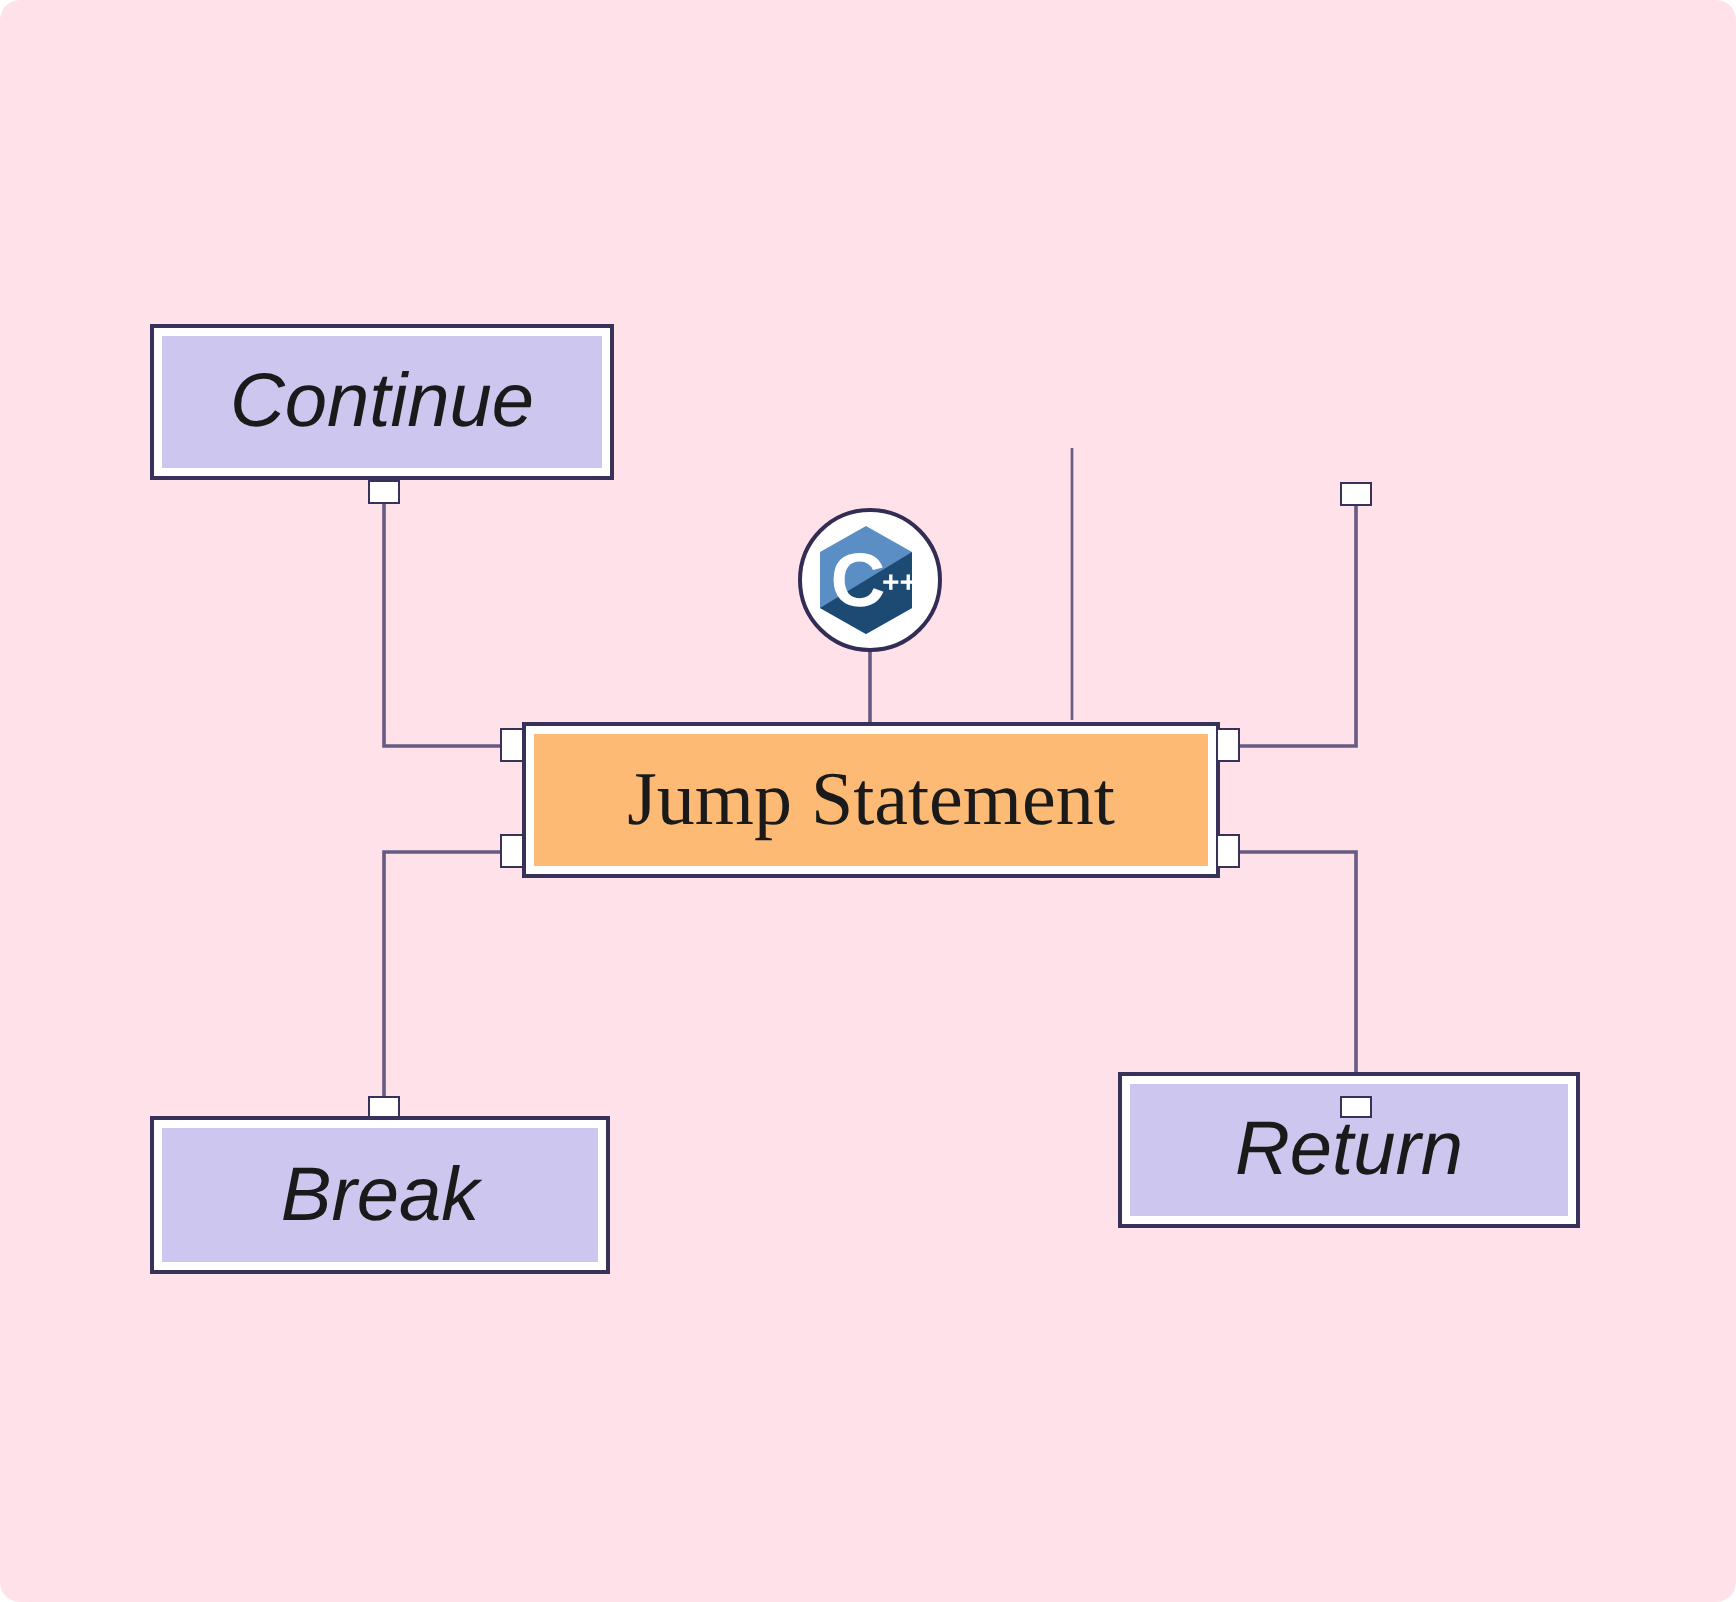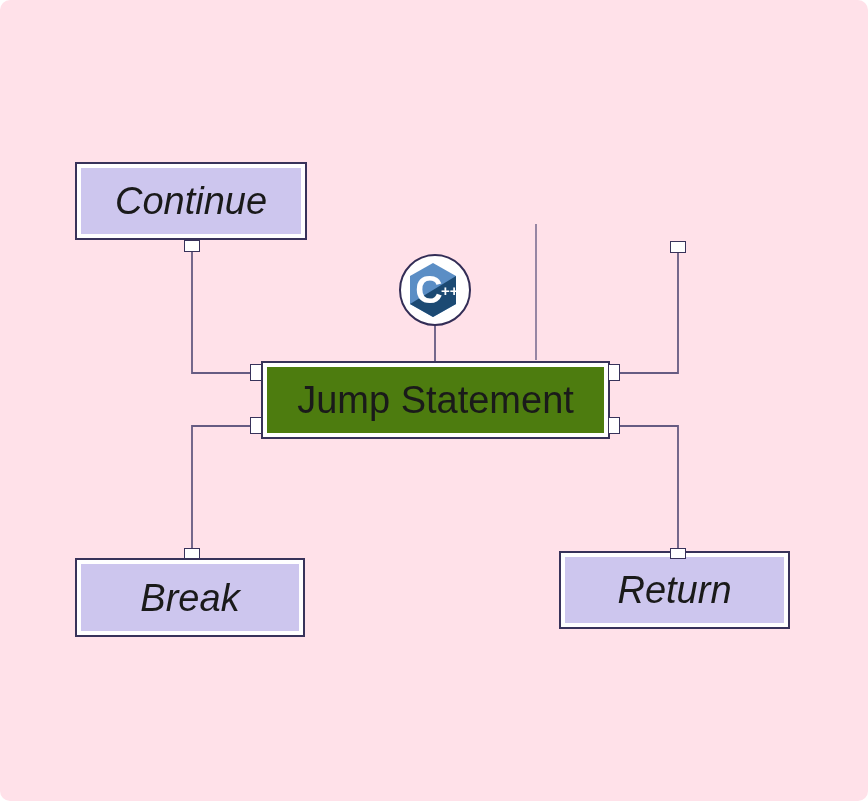--- a/index.html
+++ b/index.html
@@ -27,34 +27,34 @@
     border: 2px solid #38325a;
     padding: 4px;
     z-index: 2;
   }
   .node .inner {
     width: 100%; height: 100%;
     display: flex; align-items: center; justify-content: center;
     box-sizing: border-box;
   }
   .node.lavender .inner { background: #cdc6ee; font-style: italic; }
-  .node.pink     .inner { background: #4d7c0f; }
+  .node.pink     .inner { background: #fdba74; font-family: Liberation Serif, serif; }
 
   .node .label {
     color: #1a1a1a;
     font-size: 38px;
     line-height: 1;
     white-space: nowrap;
   }
 
   #node-continue { left: 75px;  top: 162px; width: 232px; height: 78px; }
   #node-break    { left: 560px; top: 162px; width: 230px; height: 78px; }
   #node-jump     { left: 261px; top: 361px; width: 349px; height: 78px; }
   #node-goto     { left: 75px;  top: 558px; width: 230px; height: 79px; }
-  #node-return   { left: 559px; top: 551px; width: 231px; height: 78px; }
+  #node-return   { left: 559px; top: 536px; width: 231px; height: 78px; }
 
   
   .port {
     position: absolute;
     box-sizing: border-box;
     background: #ffffff;
     border: 1.5px solid #38325a;
     z-index: 3;
   }
   #port-continue-bottom { left: 184px; top: 240px; width: 16px; height: 12px; }

